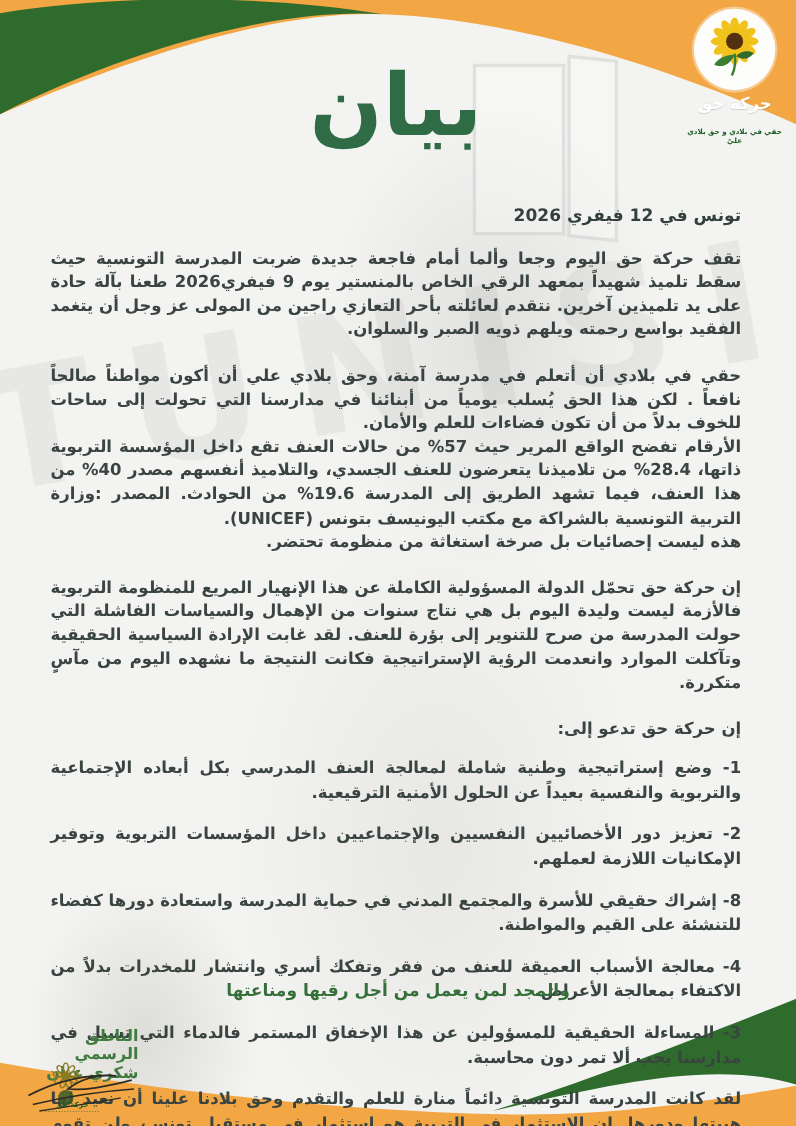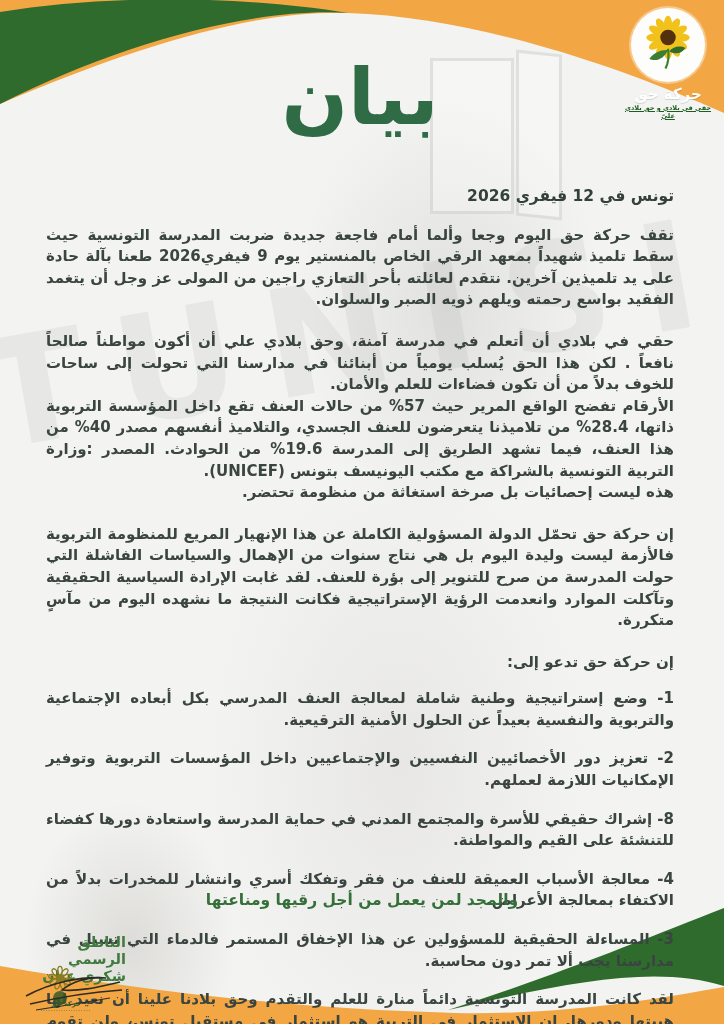--- a/index.html
+++ b/index.html
@@ -22,21 +22,21 @@
   .watermark-text{
     position:absolute;top:240px;left:-20px;width:820px;
     font-size:150px;font-weight:bold;letter-spacing:30px;color:rgba(90,95,92,.07);
     transform:rotate(-10deg);direction:ltr;text-align:center;user-select:none;
   }
   
   .brand{position:absolute;top:8px;right:8px;width:96px;text-align:center;}
   .brand-circle{width:74px;height:74px;margin:0 auto;background:#fdfdfb;border-radius:50%;
     display:flex;align-items:center;justify-content:center;box-shadow:0 0 0 2px rgba(255,255,255,.4);}
   .brand-name{color:#ffffff;font-weight:bold;font-size:15px;margin-top:3px;text-shadow:0 1px 1px rgba(0,0,0,.15);}
-  .brand-tagline{color:#1e5c22;font-size:6.5px;font-weight:bold;margin-top:1px;text-decoration:underline;}
+  .brand-tagline{color:#1e5c22;font-size:6.5px;font-weight:bold;margin-top:13px;}
   
   .statement-title{
     position:absolute;top:58px;left:0;right:40px;text-align:center;
     font-size:78px;font-weight:bold;color:#2f6b45;line-height:1;padding-left:36px;
   }
   
   .content{position:absolute;top:186px;right:50px;left:46px;color:#3a4440;
     font-size:15px;line-height:21.6px;font-weight:600;text-align:justify;text-align-last:right;}
   .dateline{font-weight:bold;color:#33403c;margin:0 0 17px 0;font-size:15.5px;}
   .para{margin:0 0 20px 0;}

